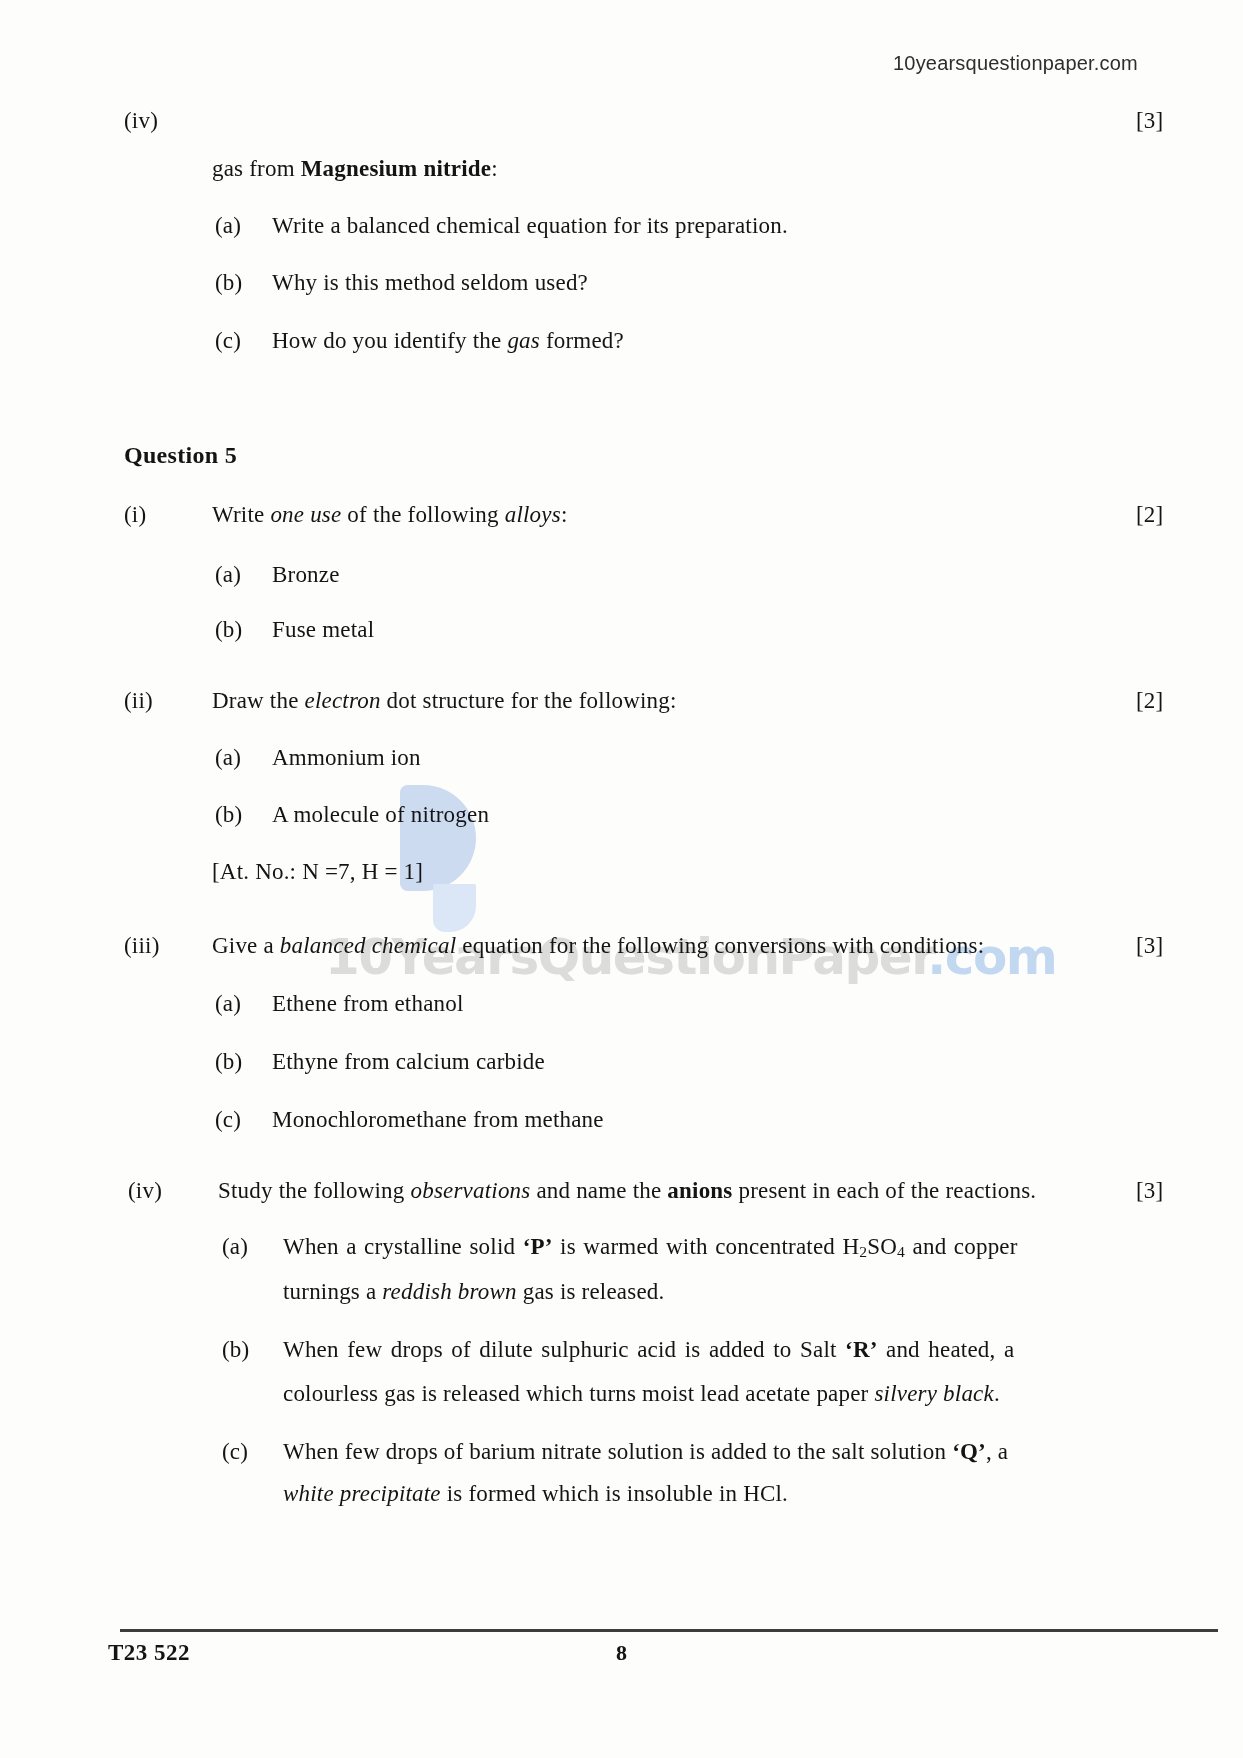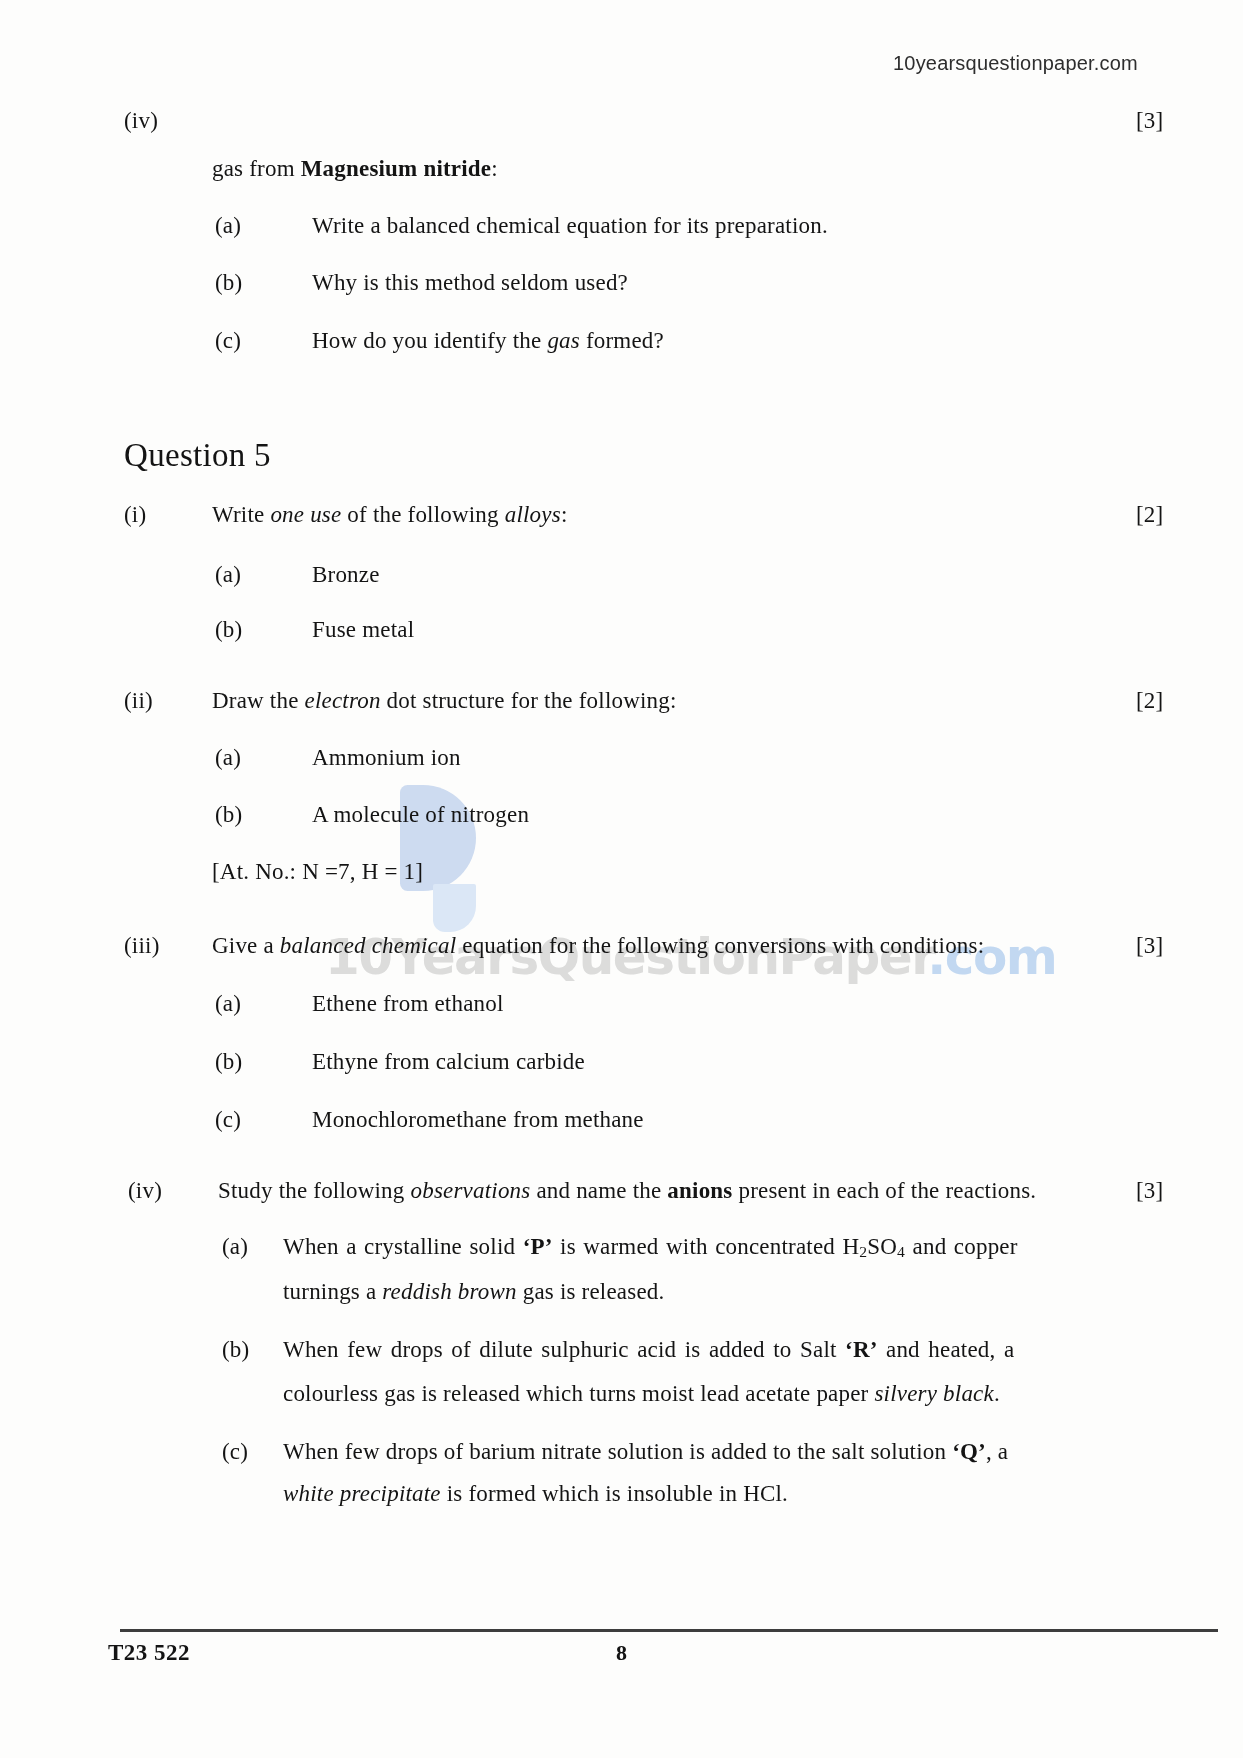--- a/index.html
+++ b/index.html
@@ -18,25 +18,25 @@
     font-size:23px;
     line-height:32px;
     letter-spacing:0.2px;
   }
   .line b{font-weight:bold;}
   .line i{font-style:italic;}
   .line sub{font-size:68%;vertical-align:-0.22em;line-height:0;}
   .qlabel{left:124px;text-align:center;}
   .body{left:212px;}
   .sublabel{left:215px;}
-  .subtext{left:272px;margin-left:40px;}
+  .subtext{left:272px;}
   .sublabel4{left:222px;}
   .subtext4{left:283px;}
   .marks{left:1136px;}
-  .qtitle{font-weight:normal;font-size:33px;letter-spacing:0.3px;}
+  .qtitle{font-weight:bold;font-size:24px;letter-spacing:0.3px;}
   .ws1{word-spacing:1.5px;}
   .ws2{word-spacing:2.5px;}
 
   .header-url{
     position:absolute;top:52px;left:893px;
     font-family:"Liberation Sans", sans-serif;
     font-size:20px;color:#2e2e2e;letter-spacing:0.2px;
     white-space:nowrap;
   }
 

